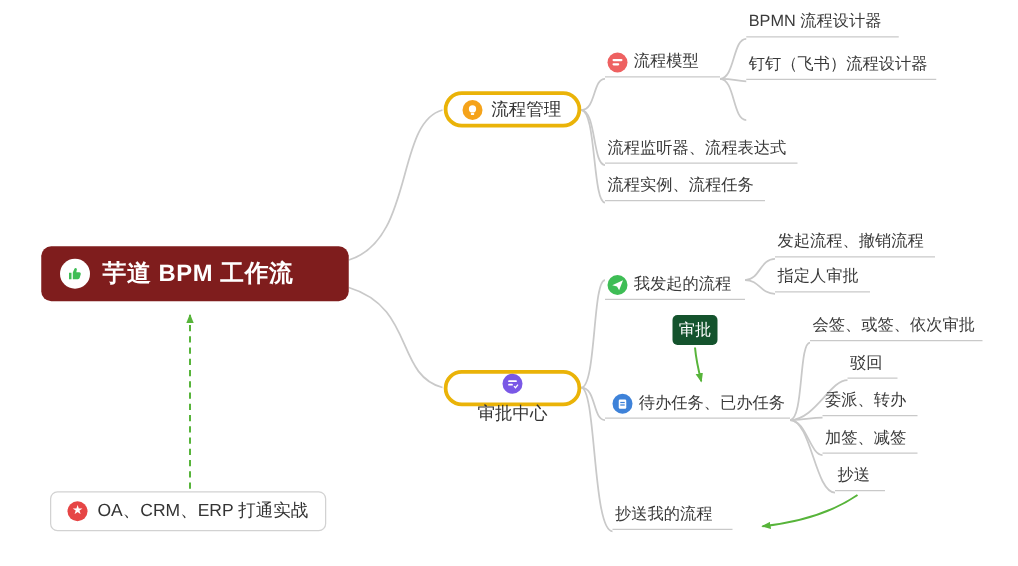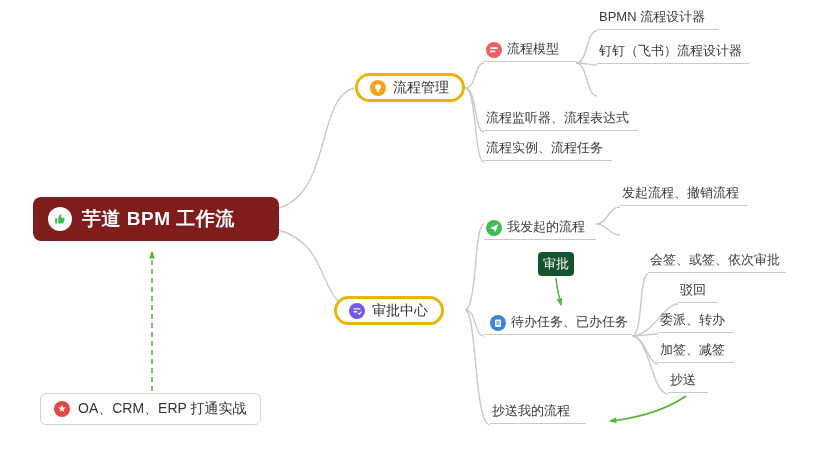--- a/index.html
+++ b/index.html
@@ -93,21 +93,21 @@
   <div class="node" style="left:355px; top:73px; width:110px;">
     <span class="cicon" style="background:#f5a31a">
       <svg viewBox="0 0 10 10" width="10" height="10">
           <circle cx="5" cy="4.1" r="2.9" fill="#fff"></circle>
           <rect x="3.7" y="7.3" width="2.6" height="1.7" rx="0.5" fill="#fff"></rect>
         </svg>
     </span>
     <span>流程管理</span>
   </div>
 
-  <div class="node" style="left:334px; top:296px; width:110px;">
+  <div class="node" style="left:355px; top:296px; width:110px;flex-direction:column;">
     <span class="cicon" style="background:#7a58e6">
       <svg viewBox="0 0 10 10" width="10" height="10">
           <rect x="1.5" y="2.2" width="7" height="1.4" rx="0.7" fill="#fff"></rect>
           <rect x="1.5" y="5" width="3.8" height="1.4" rx="0.7" fill="#fff"></rect>
           <path d="M6.2 6.9 l1.2 1.2 2-2.4" stroke="#fff" stroke-width="1.1" fill="none"></path>
         </svg>
     </span>
     <span>审批中心</span>
   </div>
 
@@ -144,20 +144,23 @@
           <polygon points="0.8,5.2 9.4,1.1 6.3,9.2 4.6,6.1" fill="#fff"></polygon>
         </svg>
     </span>
     <span>我发起的流程</span>
   </div>
 
   <div class="leaf" style="left:620px; top:184px; width:128px;">
     <span>发起流程、撤销流程</span>
   </div>
 
+  <div class="leaf" style="left:620px; top:212px; width:76px;">
+    <span>指定人审批</span>
+  </div>
 
   <div class="badge">审批</div>
 
   <div class="leaf" style="left:484px; top:313px; width:148px;justify-content:flex-end;">
     <span class="cicon" style="background:#3e82d9">
       <svg viewBox="0 0 10 10" width="10" height="10">
           <rect x="2" y="1.5" width="6" height="7.5" rx="1" fill="#fff"></rect>
           <rect x="3.2" y="3.5" width="3.6" height="1" fill="#3e82d9"></rect>
           <rect x="3.2" y="5.5" width="3.6" height="1" fill="#3e82d9"></rect>
         </svg>

